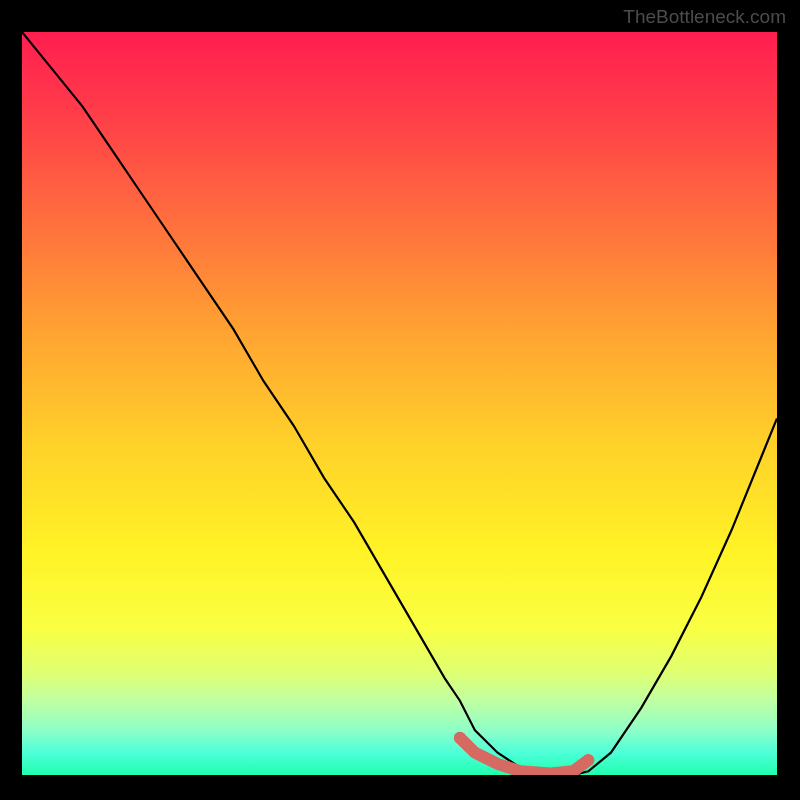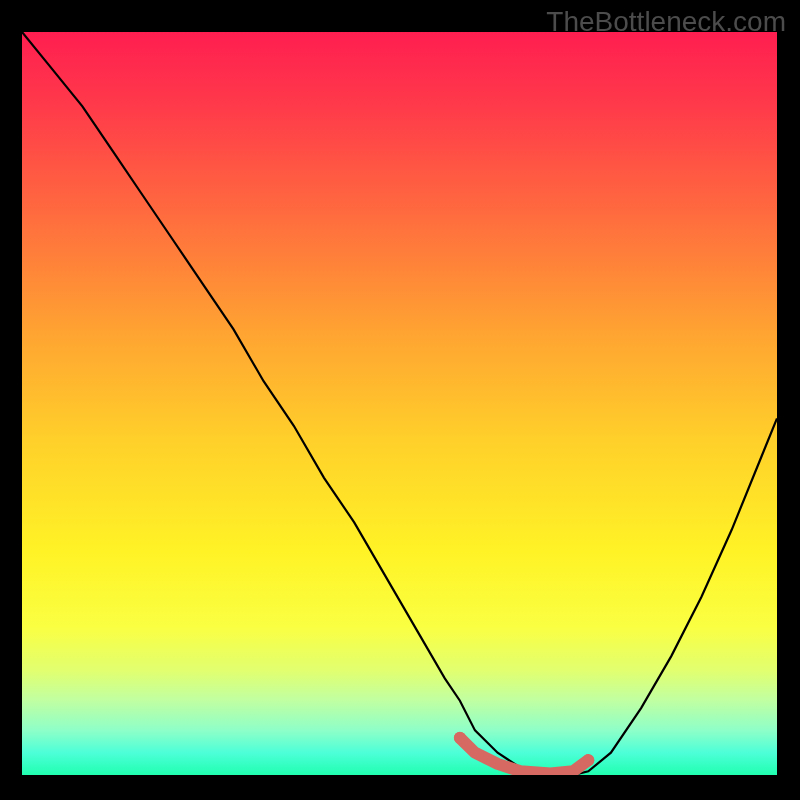--- a/index.html
+++ b/index.html
@@ -9,21 +9,21 @@
     background: #000;
     position: relative;
     font-family: Arial, sans-serif;
     overflow: hidden;
   }
   .watermark {
     position: absolute;
     top: 6px;
     right: 14px;
     color: #4c4c4c;
-    font-size: 28px;
+    font-size: 19px;
     font-weight: 500;
     z-index: 10;
   }
   .plot-area {
     position: absolute;
     left: 22px;
     top: 32px;
     width: 755px;
     height: 743px;
     background: linear-gradient(to bottom,

